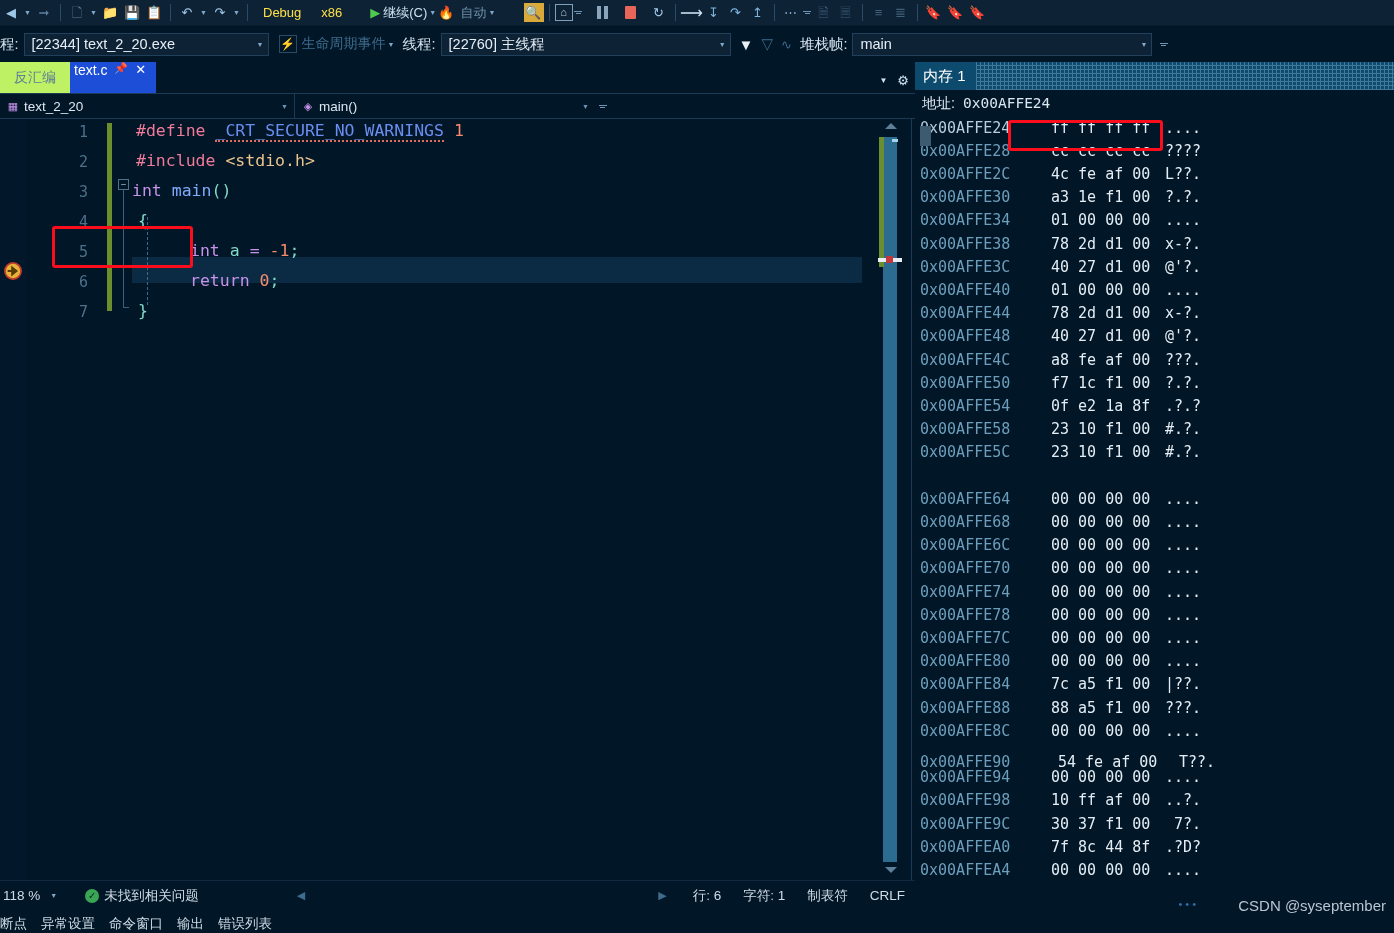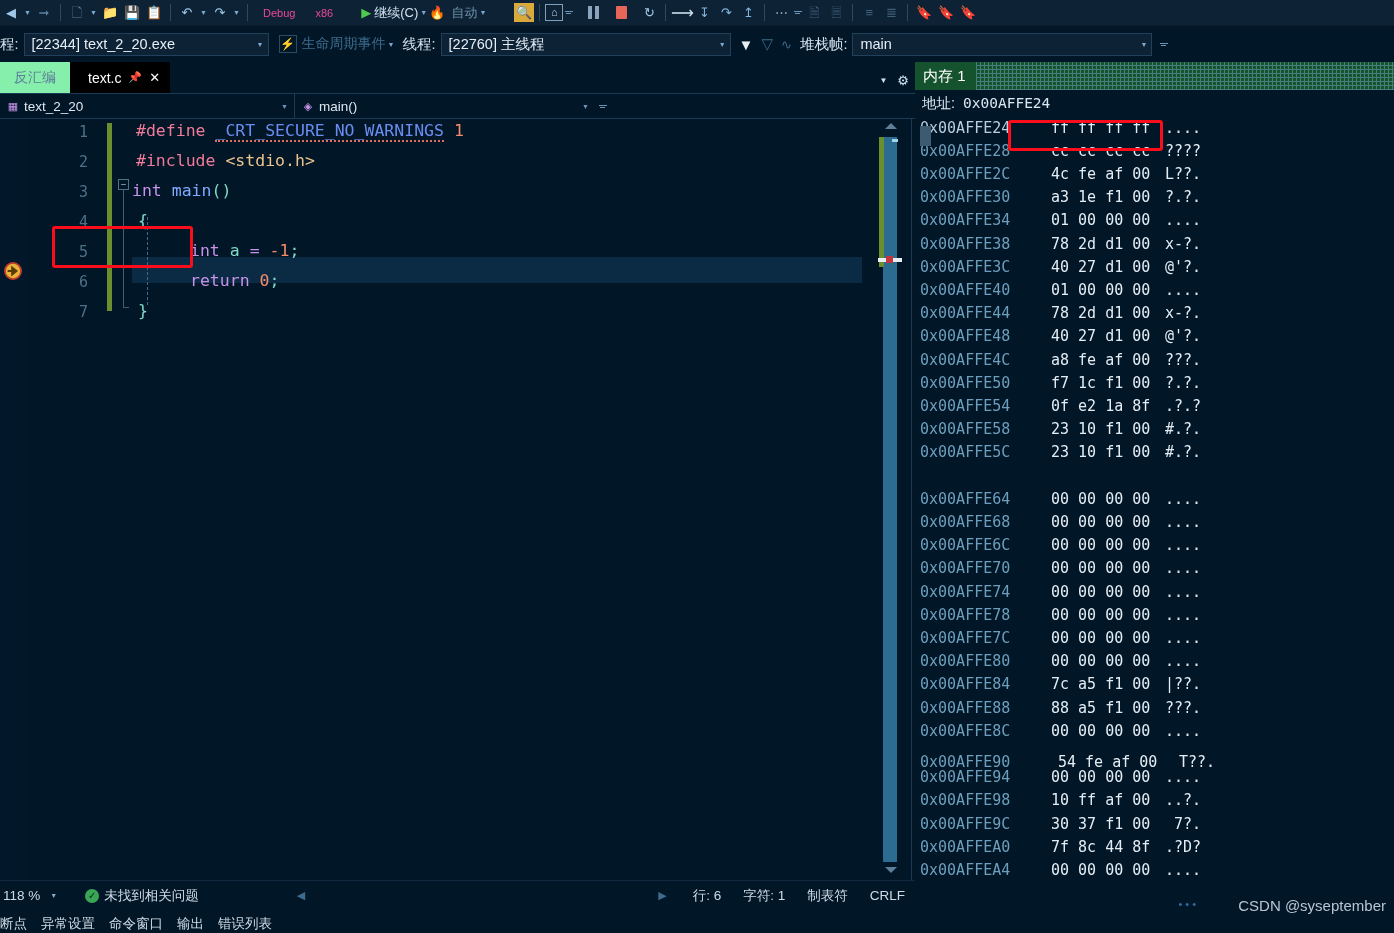--- a/index.html
+++ b/index.html
@@ -18,21 +18,21 @@
     border-bottom: 1px solid #0a1b2b;
   }
   .tb-group { display: flex; align-items: center; height: 26px; }
   .tb-btn {
     width: 22px; height: 22px; display: flex; align-items: center; justify-content: center;
     color: #9fc7e8; font-size: 13px; line-height: 1;
   }
   .tb-caret { width: 11px; height: 22px; display: flex; align-items: center; justify-content: center;
     color: #7fa8c9; font-size: 7px; }
   .tb-sep { width: 1px; height: 17px; background: #2b4a63; margin: 0 5px; }
-  .tb-text { color: #ec4899; font-size: 11px; padding: 0 10px; white-space: nowrap; }
+  .tb-text { color: #fde047; font-size: 13px; padding: 0 10px; white-space: nowrap; }
   .tb-run { color: #4ec94e; font-size: 13px; }
   .tb-cont { color: #cfe3f2; font-size: 13px; padding-left: 3px; white-space: nowrap; }
   .tb-hot { color: #e04b3c; font-size: 13px; }
   .tb-auto { color: #6d8fa8; font-size: 13px; padding-left: 6px; }
   .tb-stop { width: 11px; height: 13px; background: #e8655a; border-radius: 1px; }
   .tb-pause { display: flex; gap: 3px; }
   .tb-pause i { width: 4px; height: 13px; background: #8aa4bb; display: block; }
   .tb-dim { color: #40607a; }
   .tb-fold { width: 11px; height: 22px; display: flex; flex-direction: column; align-items: center;
              justify-content: center; gap: 1px; }
@@ -55,23 +55,23 @@
   .pb-ico { width: 18px; height: 18px; display:flex; align-items:center; justify-content:center;
             color:#3f6b8c; font-size: 12px; border: 1px solid #2b4a63; margin-right: 5px;}
   .pb-funnel { color: #e9eff5; font-size: 15px; }
   .pb-funnel.dim { color: #3f6b8c; }
 
   
   .editor-panel { position: absolute; left: 0; top: 62px; width: 915px; height: 818px; background:#011627; }
   .tabrow { position:absolute; left:0; top:0; width:915px; height:31px; background:#011627;
             display:flex; align-items:flex-end; }
   .tab-inactive { height: 31px; display:flex; align-items:center; padding: 0 14px;
-                  color:#5e7e99; font-size:14px; background:#86efac; }
-  .tab-active { height: 31px; display:flex; align-items:center; gap:7px; padding: 0 10px 0 18px;
-                background:#000000; color:#ffffff; font-size:14px; }
+                  color:#5e7e99; font-size:14px; background:#bef264; }
+  .tab-active { height: 31px; display:flex; align-items:flex-start; gap:7px; padding: 0 10px 0 4px;
+                background:#1d4ed8; color:#ffffff; font-size:14px; }
   .tab-pin { font-size: 11px; color:#cfe3f2; }
   .tab-close { font-size: 13px; color:#ffffff; }
   .tabrow-right { position:absolute; right:6px; bottom:5px; display:flex; align-items:center; gap:10px; }
   .tabrow-right .cr { color:#cfe3f2; font-size:8px; }
   .tabrow-right .gear { color:#cfe3f2; font-size:13px; }
 
   .navbar { position:absolute; left:0; top:31px; width:915px; height:26px;
             background:#011627; border-top:1px solid #1b3a55; border-bottom:1px solid #1b3a55;
             display:flex; align-items:center; }
   .nav-combo { height:26px; display:flex; align-items:center; justify-content:space-between;
@@ -121,21 +121,21 @@
   .sc-bluetick { position:absolute; left:14px; top:20px; width:6px; height:3px; background:#9fd4ef; }
   .sc-marker { position:absolute; left:0px; top:139px; width:24px; height:4px; background:#e8eef3; }
   .sc-red { position:absolute; left:8px; top:137px; width:7px; height:7px; background:#c3363c; }
   .sc-down { position:absolute; left:7px; top:748px; width:0;height:0;
            border-left:6px solid transparent;border-right:6px solid transparent;
            border-top:6px solid #5d7f99; }
   .ed-right-border { position:absolute; left:911px; top:0; width:1px; height:761px; background:#1b3a55; }
 
   
   .mem-panel { position:absolute; left:915px; top:62px; width:479px; height:818px; background:#011627; }
-  .mem-header { position:absolute; left:0; top:0; width:479px; height:28px; background:#14532d;
+  .mem-header { position:absolute; left:0; top:0; width:479px; height:28px; background:#0c4a6e;
                 display:flex; align-items:center; }
   .mem-title { color:#ffffff; font-size:15px; padding-left:8px; white-space:nowrap; }
   .mem-grip { flex:1; height:28px; margin-left:10px;
               background-image:
                 repeating-linear-gradient(0deg, #6fa0c0 0 1px, transparent 1px 4px),
                 repeating-linear-gradient(90deg, #6fa0c0 0 1px, transparent 1px 4px);
               background-size:4px 4px; opacity:.55; }
   .mem-addrbar { position:absolute; left:0; top:28px; width:479px; height:26px;
                  display:flex; align-items:center; }
   .mem-addr-label { color:#dce7f0; font-size:14.5px; padding-left:7px; white-space:nowrap; }

